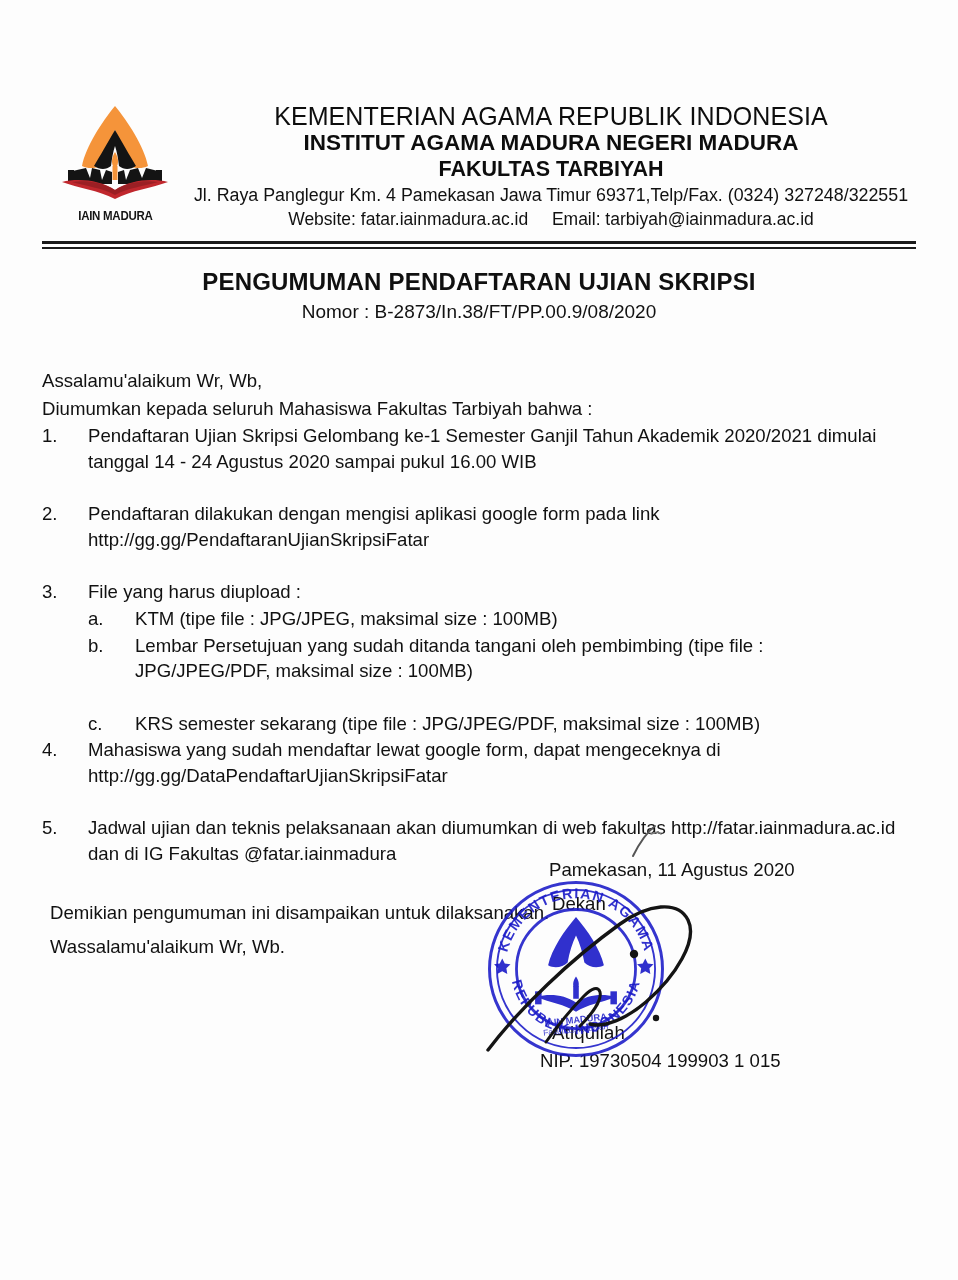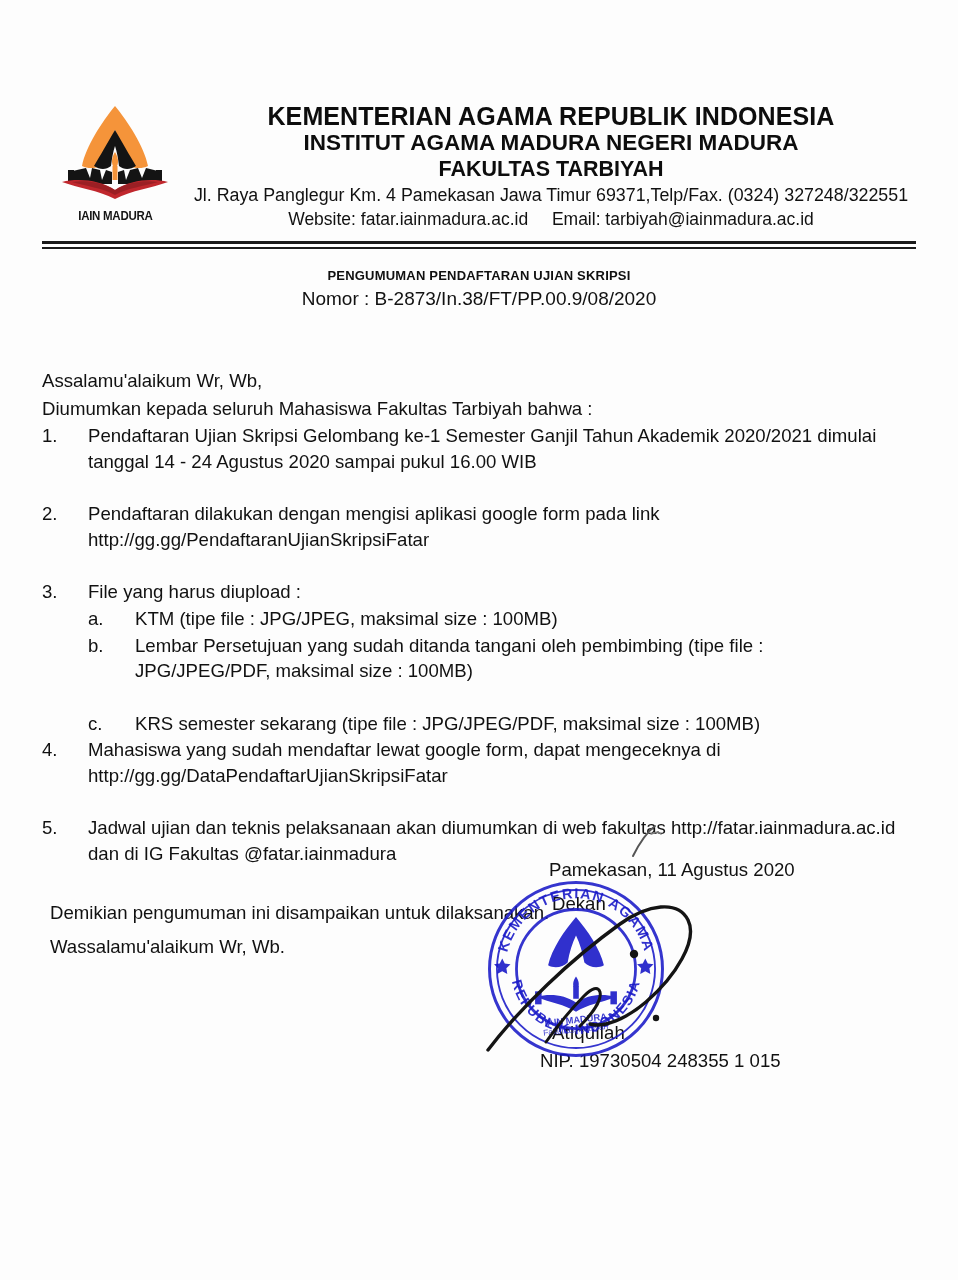--- a/index.html
+++ b/index.html
@@ -50,21 +50,21 @@
   }
 
   .head-text {
     flex: 1;
     text-align: center;
     padding-top: 6px;
     margin-left: -6px;
   }
   .head-l1 {
     font-size: 25px;
-    font-weight: bold;
+    font-weight: normal;
     letter-spacing: 0.1px;
     line-height: 1.12;
     color: #0d0d0d;
   }
   .head-l2 {
     font-size: 22.5px;
     font-weight: bold;
     line-height: 1.18;
     color: #0d0d0d;
   }
@@ -105,21 +105,21 @@
   }
 
   
   .doc-title-block {
     position: absolute;
     left: 0; right: 0;
     top: 268px;
     text-align: center;
   }
   .doc-title {
-    font-size: 13px;
+    font-size: 24px;
     font-weight: bold;
     letter-spacing: 0.2px;
     color: #101010;
   }
   .doc-number {
     font-size: 19px;
     margin-top: 5px;
     color: #111111;
   }
 
@@ -336,21 +336,21 @@
     <div class="closing-block">
       <p class="closing-line">Demikian pengumuman ini disampaikan untuk dilaksanakan.</p>
       <p class="closing-line">Wassalamu'alaikum Wr, Wb.</p>
     </div>
   </div>
 
   <div class="sign-block">
     <p class="sign-place">Pamekasan, 11 Agustus 2020</p>
     <p class="sign-role">Dekan</p>
     <p class="sign-name">Atiqullah</p>
-    <p class="sign-nip">NIP. 19730504 248355 1 015</p>
+    <p class="sign-nip">NIP. 19730504 199903 1 015</p>
   </div>
 
   <svg class="stamp" viewBox="0 0 200 200">
     <defs>
       <path id="arcTop" d="M 24 100 A 76 76 0 0 1 176 100" fill="none"></path>
       <path id="arcBottom" d="M 30 100 A 70 70 0 0 0 170 100" fill="none"></path>
     </defs>
     <g stroke="#1a1ac8" fill="none" opacity="0.88">
       <circle cx="100" cy="100" r="93" stroke-width="3.2"></circle>
       <circle cx="100" cy="100" r="85" stroke-width="2"></circle>

